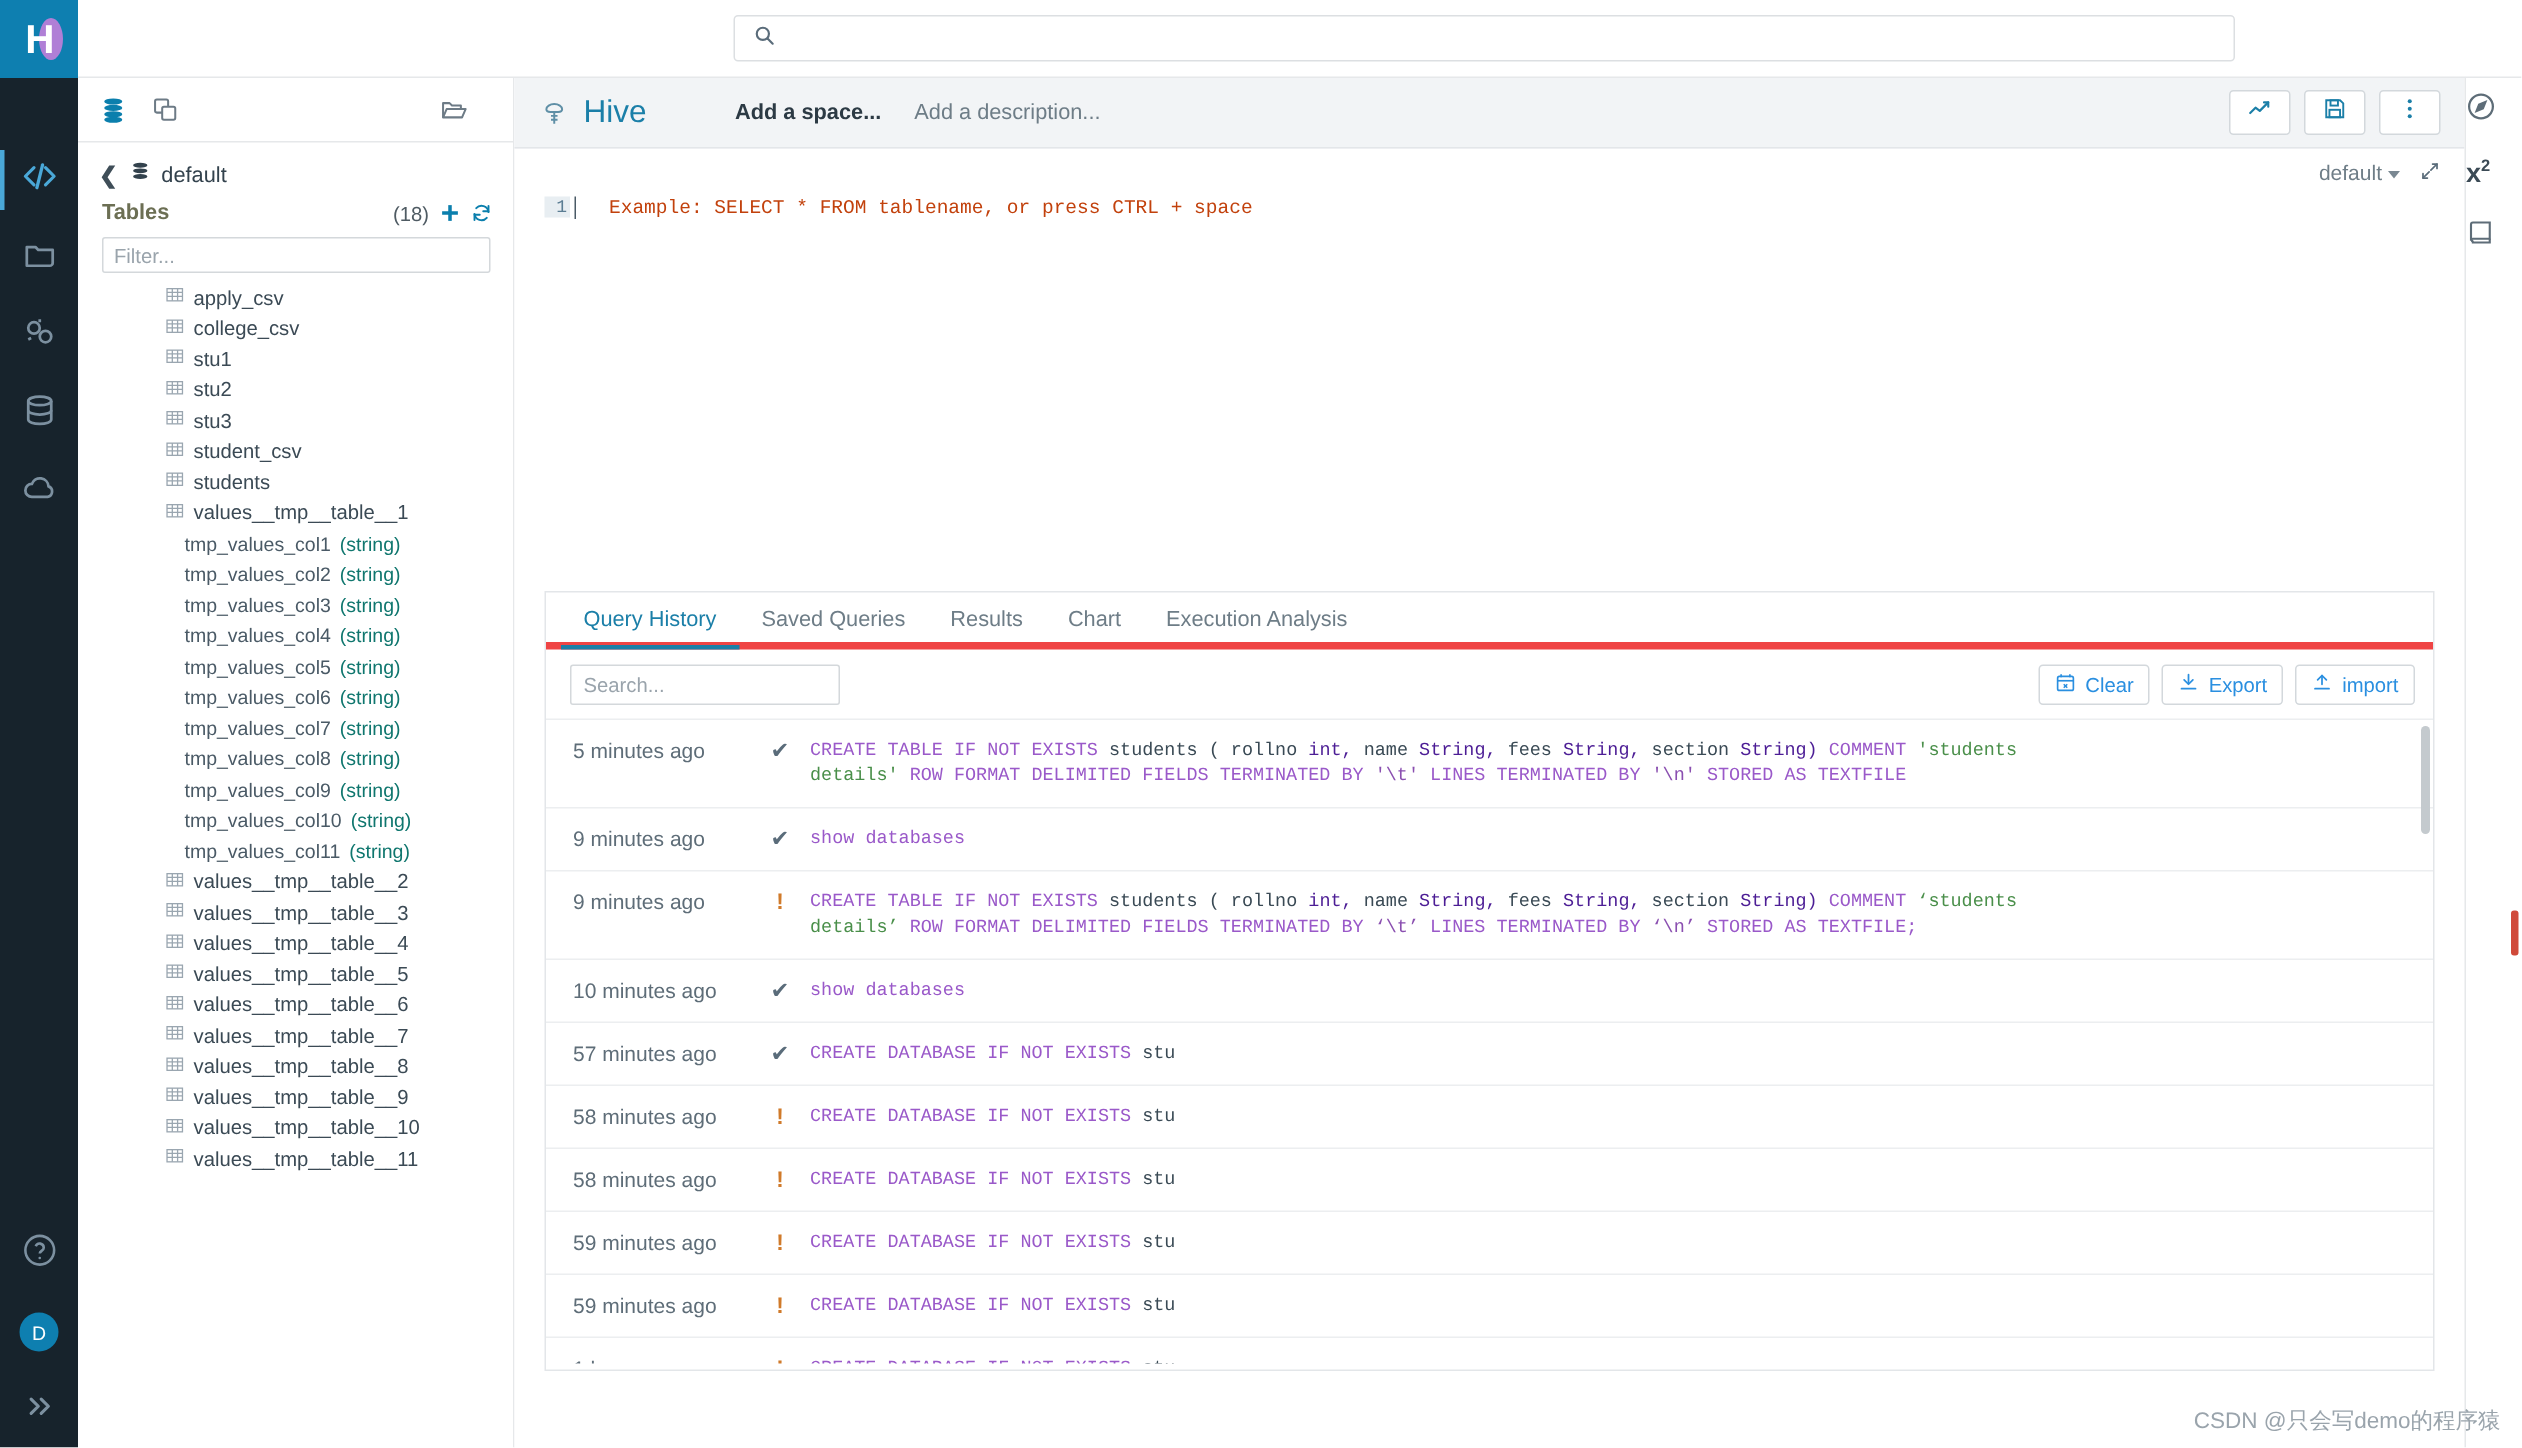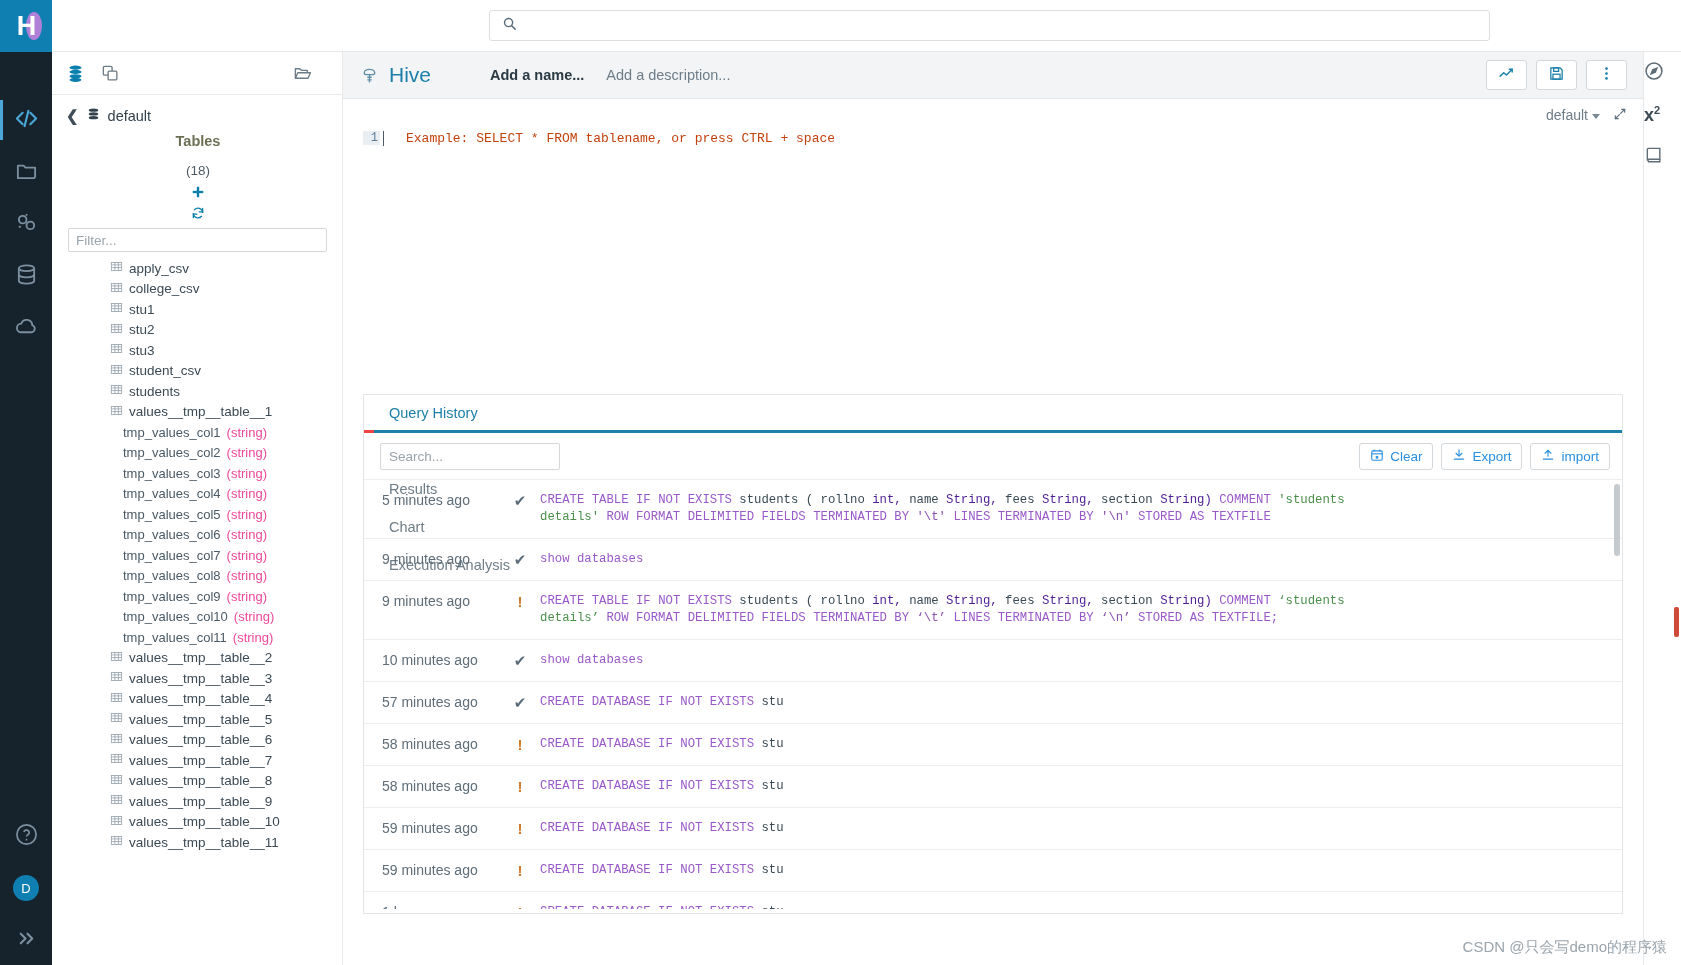--- a/index.html
+++ b/index.html
@@ -89,21 +89,21 @@
   #db-crumb {
     display: flex; align-items: center; gap: 7px;
     padding: 12px 14px 4px 14px;
     font-size: 14.5px; color: #33424d;
   }
   #db-crumb .chev { color: #3f4e58; font-size: 15px; font-weight: bold; }
   #db-crumb svg { width: 15px; height: 15px; color: #33424d; }
 
   #tables-head {
     display: flex; align-items: center;
-    padding: 4px 14px 6px 16px; gap: 7px; flex-direction: column;
+    padding: 4px 14px 6px 16px; gap: 7px;
   }
   #tables-title { font-size: 14.5px; font-weight: bold; color: #6c6f54; }
   #tables-head .spacer { flex: 1; }
   #tables-count { font-size: 13.5px; color: #4f5b63; }
   #tables-head .act { color: #0b7fad; cursor: pointer; }
   #tables-head .act svg { width: 14px; height: 14px; display: block; }
 
   #filter-box {
     margin: 2px 14px 6px 16px; width: 259px; height: 24px;
     border: 1px solid #d4d8db; border-radius: 2px;
@@ -115,21 +115,21 @@
   #tree { padding-left: 0; }
   .tnode {
     display: flex; align-items: center; gap: 6px;
     height: 20.5px; padding-left: 58px; cursor: pointer;
     font-size: 13.5px; color: #3b4a55;
   }
   .tnode svg { width: 13px; height: 13px; color: #9aa6b0; flex: none; }
   .tnode.col {
     padding-left: 71px; color: #4a5a66; font-size: 13px;
   }
-  .tnode.col .ctype { color: #ec4899; }
+  .tnode.col .ctype { color: #0f766e; }
 
   
   #main {
     position: absolute; left: 343px; top: 52px;
     right: 38px; bottom: 0; background: #fff;
   }
   #editor-head {
     height: 47px; background: #f2f4f6; border-bottom: 1px solid #e3e6e9;
     display: flex; align-items: center; padding: 0 16px;
   }
@@ -210,22 +210,22 @@
     padding: 0 10px; display: flex; align-items: center; gap: 5px;
     cursor: pointer; font-family: "Liberation Sans", sans-serif;
   }
   .vdots { letter-spacing: 0; line-height: 0.7; font-size: 11px; }
 
   #panel {
     margin: 0 20px; border: 1px solid #e3e6e9; border-top: 1px solid #e3e6e9;
     height: 520px; background: #fff;
   }
   #tabs {
-    display: flex; height: 38px; border-bottom: 3px solid #ef4444;
-    padding-left: 10px; gap: 0; flex-direction: column;
+    display: flex; height: 38px; border-bottom: 5px solid #ef4444;
+    padding-left: 10px; gap: 0;
   }
   .tab {
     padding: 0 15px; height: 38px; line-height: 37px;
     font-size: 14.5px; color: #6e7d87; cursor: pointer;
     border-bottom: 3px solid transparent;
   }
   .tab.active { color: #1b7fa8; border-bottom-color: #1b7fa8; }
 
   #hist-tools {
     display: flex; align-items: center; padding: 10px 12px 9px 16px;
@@ -687,21 +687,21 @@
 
   <div id="editor-head">
     <span id="app-icon">
       <svg viewBox="0 0 24 24" fill="none" stroke="currentColor" stroke-width="1.5">
           <path d="M6 9a6 4 0 0 1 12 0c0 1.2-1 2-3 2H9c-2 0-3-.8-3-2z"></path>
           <path d="M12 11v9"></path>
           <path d="M9.5 14h5M9.5 17h5"></path>
         </svg>
     </span>
     <span id="app-name">Hive</span>
-    <span id="doc-name">Add a name...</span>
+    <span id="doc-name">Add a space...</span>
     <span id="doc-desc">Add a description...</span>
     <span class="spacer"></span>
 
     <span class="hbtn">
       <span>
         <svg viewBox="0 0 24 24" fill="none" stroke="currentColor" stroke-width="2" stroke-linecap="round" stroke-linejoin="round">
             <polyline points="3 16 8 11 12 14 20 6"></polyline>
             <polyline points="16 6 20 6 20 10"></polyline>
           </svg>
       </span>

